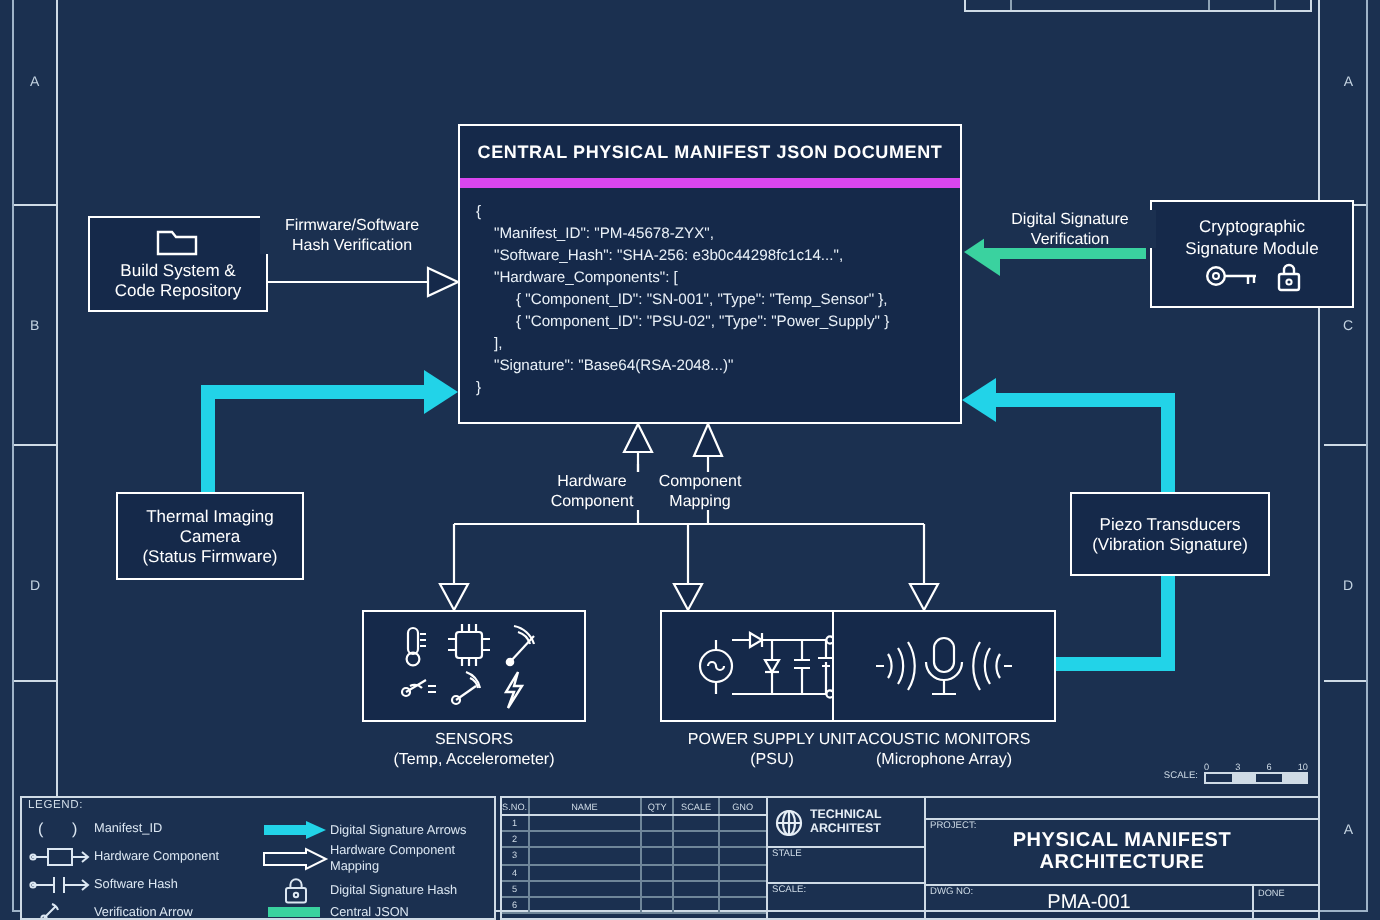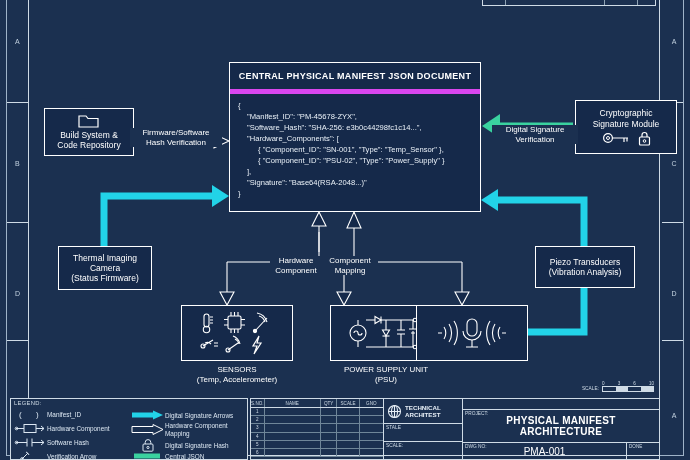--- a/index.html
+++ b/index.html
@@ -48,21 +48,21 @@
   .comp{position:absolute;width:112px;}
   .comp .iconbox{height:54px;border:1px solid #ffffff;background:#15294a;
                  display:flex;align-items:center;justify-content:center;}
   .comp .cap{margin-top:4px;text-align:center;font-size:8px;line-height:1.22;color:#fff;}
   #sensors{left:151px;top:305px;}
   #psu{left:268px;top:305px;padding-left:32px;}
   #acoustic{left:386px;top:305px;}
 
   
   .elabel{position:absolute;font-size:8px;color:#ffffff;text-align:center;line-height:1.2;
-          background:#1b3050;padding:0 2px;margin-top:20px;}
+          background:#1b3050;padding:0 2px;}
 
   
   .legend{position:absolute;left:10px;bottom:0px;width:236px;height:60px;
           border:1px solid #cfdbe6;background:#1b3050;overflow:hidden;}
   .legend .lt{position:absolute;left:3px;top:1px;font-size:5.8px;color:#cfdbe6;letter-spacing:.3px;}
   .lrow{position:absolute;font-size:6.4px;color:#dce7f2;display:flex;align-items:center;}
   .lgl{width:34px;display:flex;align-items:center;justify-content:center;}
 
   
   .tblock{position:absolute;left:250px;bottom:0px;right:30px;height:60px;
@@ -246,21 +246,21 @@
     </div>
 
     <div class="box" id="thermal">
       <div class="t">Thermal Imaging</div>
       <div class="t">Camera</div>
       <div class="t">(Status Firmware)</div>
     </div>
 
     <div class="box" id="piezo">
       <div class="t">Piezo Transducers</div>
-      <div class="t">(Vibration Analysis)</div>
+      <div class="t">(Vibration Signature)</div>
     </div>
 
     <div class="comp" id="sensors">
       <div class="iconbox">
         <svg width="80" height="46" viewBox="0 0 80 46">
           <g stroke="#fff" fill="none" stroke-width="1.1">
             <g>
                 <rect x="7" y="4" width="5" height="13" rx="2.5"></rect>
                 <circle cx="9.5" cy="19.5" r="3.2"></circle>
                 <path d="M13,7 L16,7 M13,10 L16,10 M13,13 L16,13"></path>
@@ -342,20 +342,24 @@
             <g>
                 <rect x="35" y="6" width="10" height="17" rx="5"></rect>
                 <path d="M31,18 a9,9 0 0 0 18,0"></path>
                 <path d="M40,27 L40,34 M34,34 L46,34"></path>
               </g>
             <g>
                 <path d="M74,20 L70,20 M68,14 a7,9 0 0 0 0,12 M63,11 a11,14 0 0 0 0,18 M58,8 a15,19 0 0 0 0,24"></path>
               </g>
           </g>
         </svg>
+      </div>
+      <div class="cap">
+        <div>ACOUSTIC MONITORS</div>
+        <div>(Microphone Array)</div>
       </div>
     </div>
 
     <div class="elabel" style="left:100px;top:108px;width:88px;">
       <div>Firmware/Software</div>
       <div>Hash Verification</div>
     </div>
 
     <div class="elabel" style="left:462px;top:105px;width:82px;">
       <div>Digital Signature</div>

